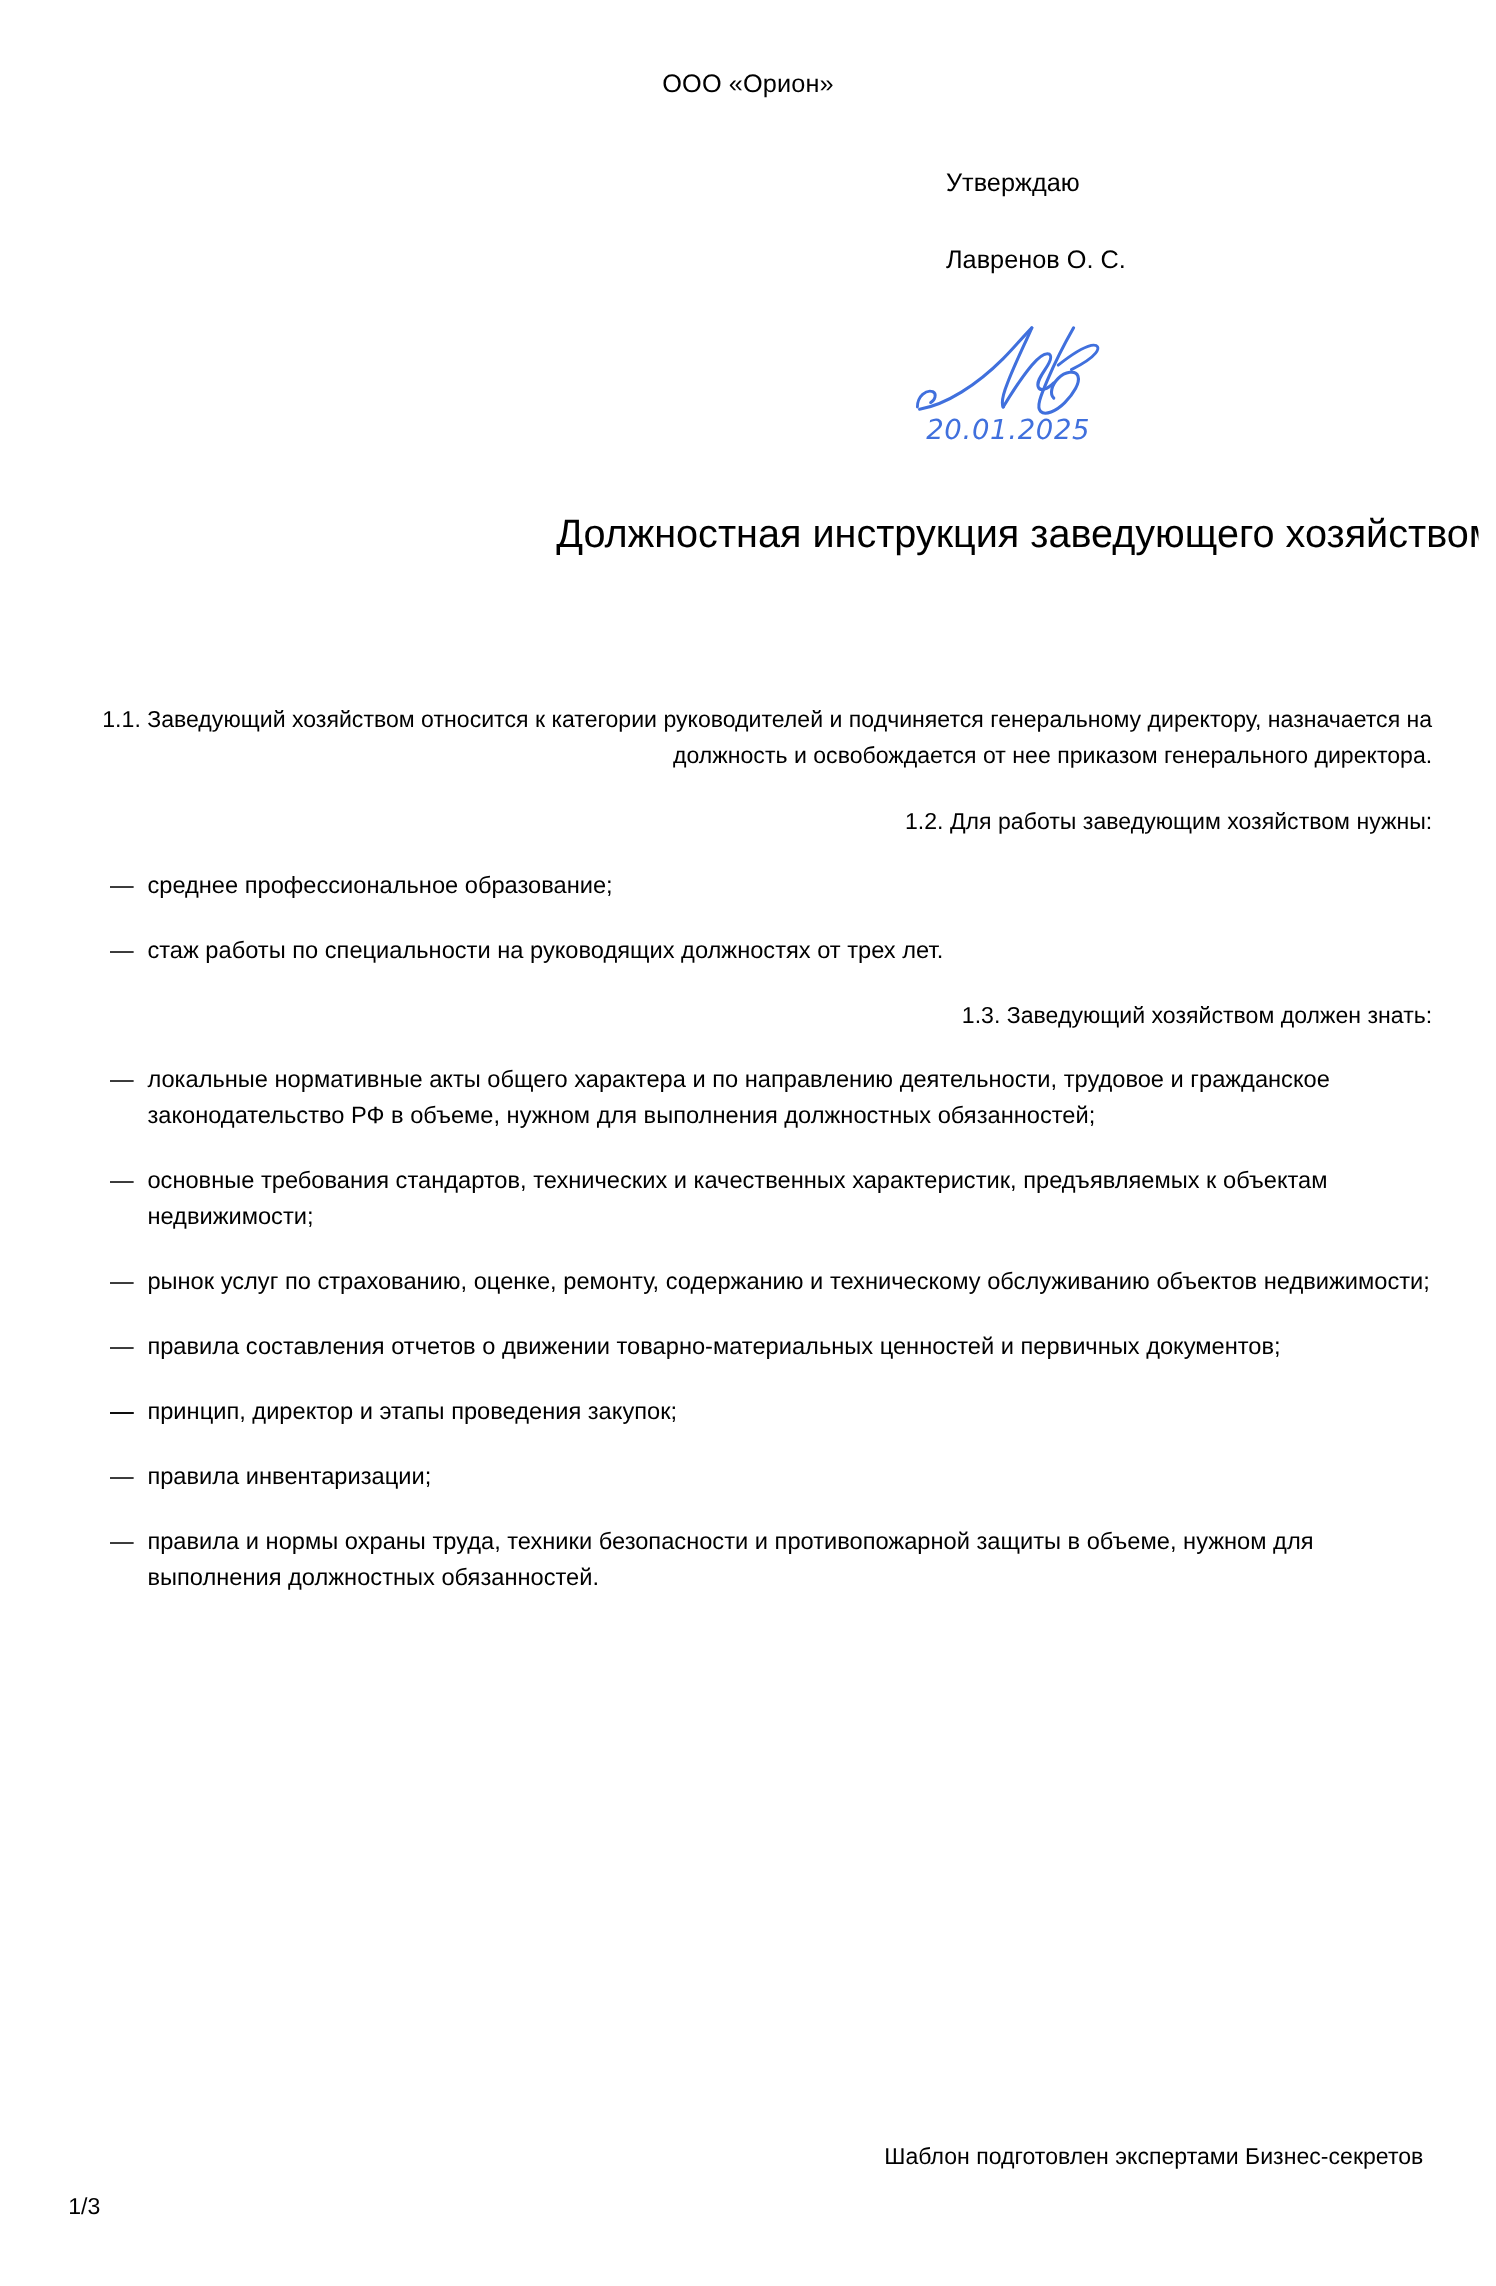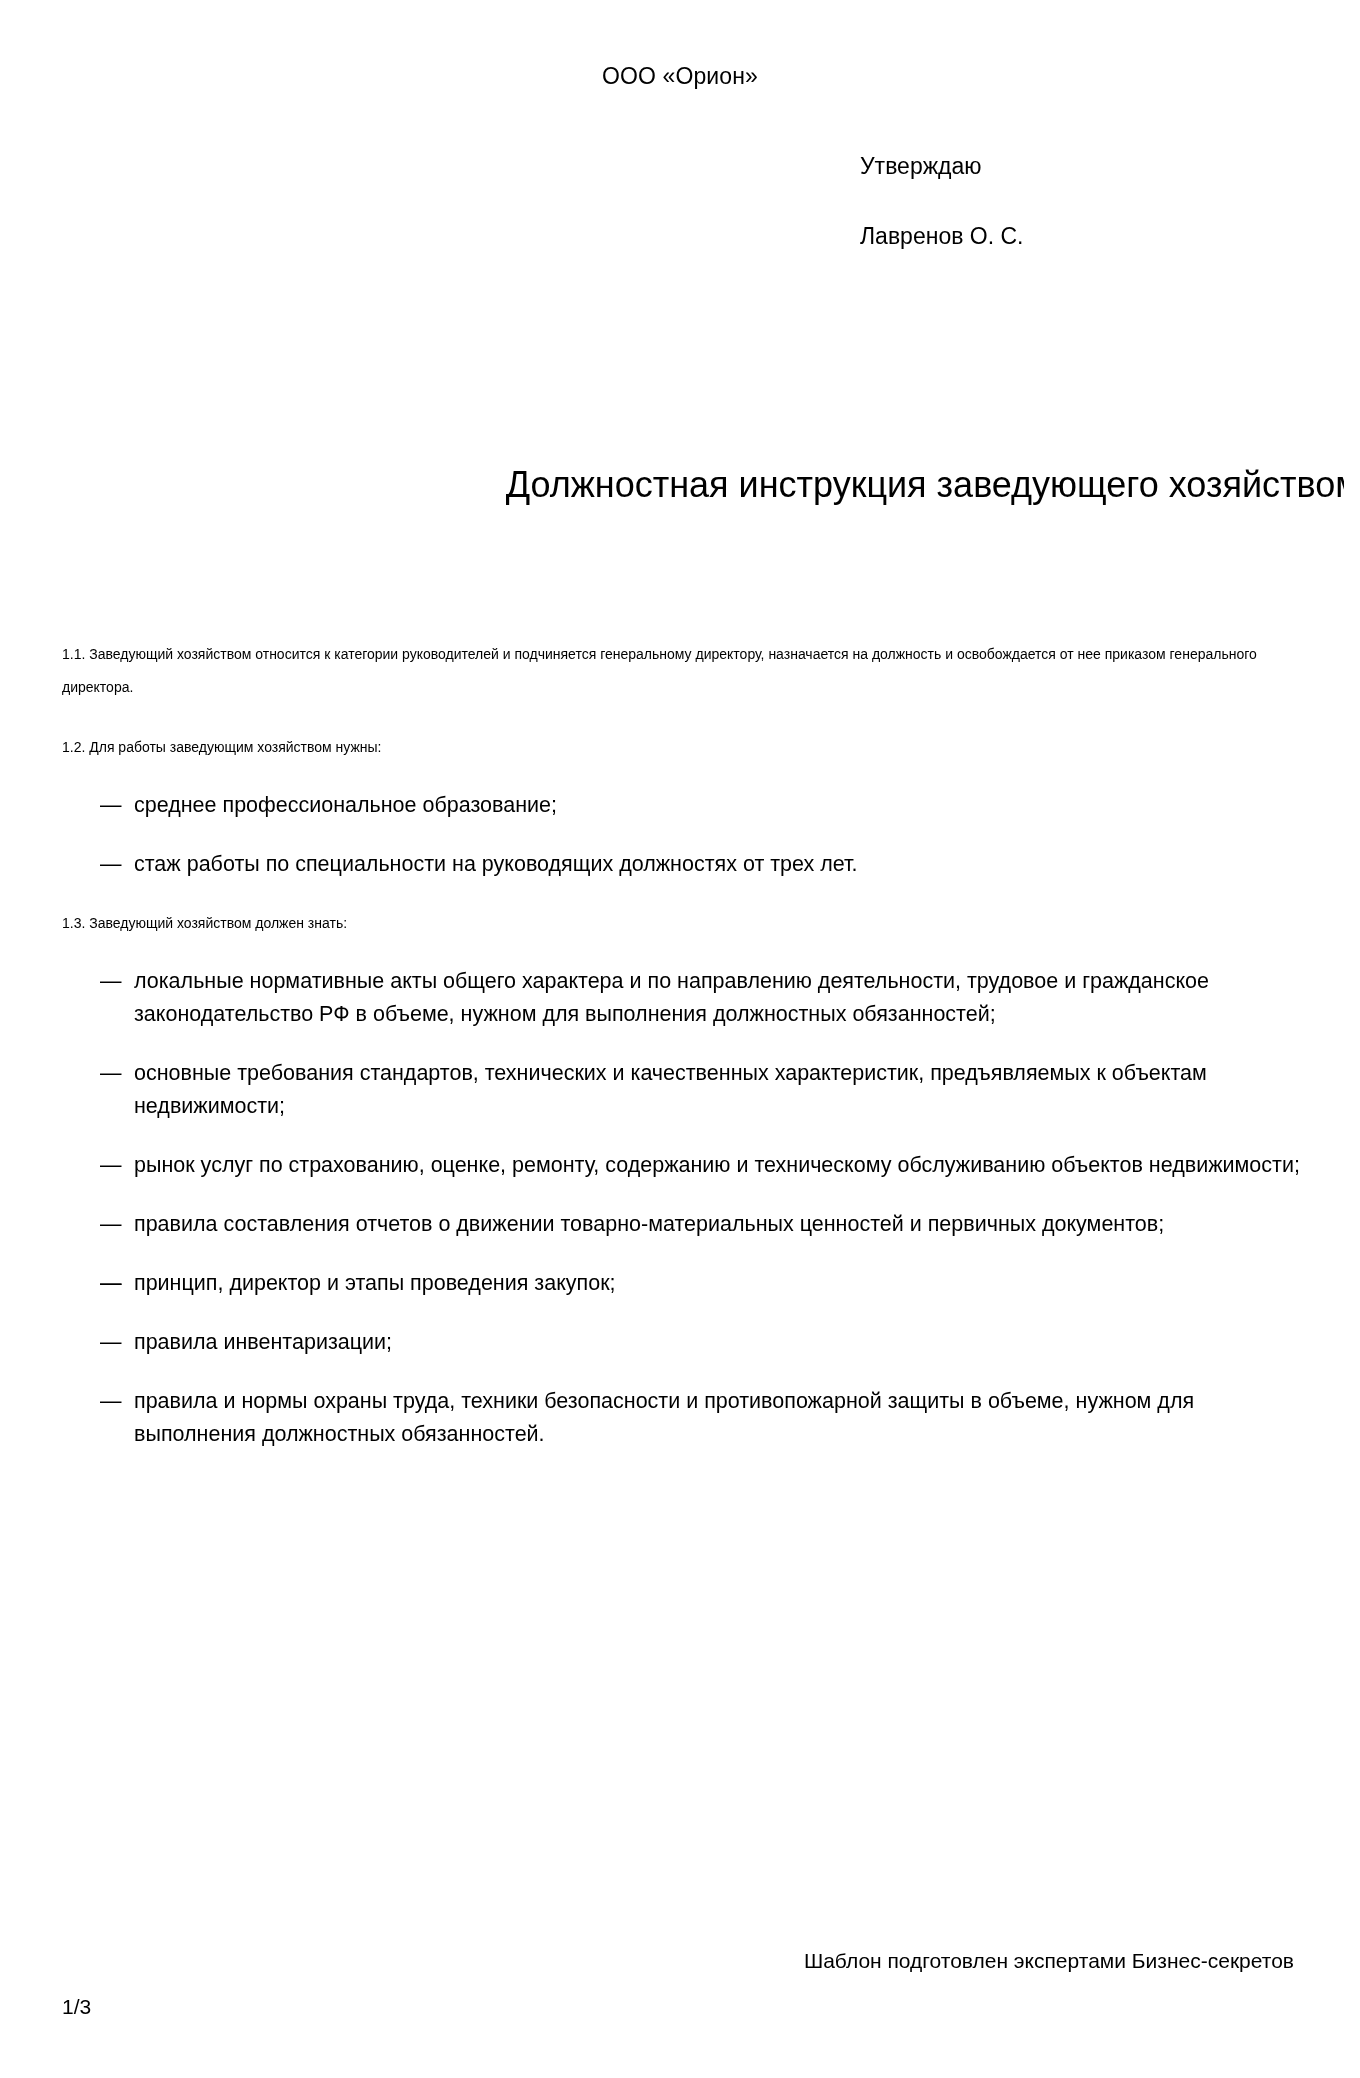--- a/index.html
+++ b/index.html
@@ -99,24 +99,24 @@
   }
 
   
   .body-content {
     position: absolute;
     top: 638px;
     left: 62px;
     width: 1240px;
   }
   .para {
-    font-size: 14px;
+    font-size: 21px;
     line-height: 33px;
     margin: 0 0 27px 0;
-    text-align: left;
+    text-align: right;
   }
   .para.tight {
     margin-bottom: 25px;
   }
   .bullet {
     position: relative;
     font-size: 21.5px;
     line-height: 33px;
     margin: 0 0 26px 0;
     padding-left: 72px;
@@ -158,20 +158,38 @@
 
   <div class="org-line">ООО «Орион»</div>
 
   <div class="approve-block">
     <div class="approve-word">Утверждаю</div>
     <div class="approver">
       <span class="approver-line">Лавренов О. С.</span>
     </div>
   </div>
 
+  <div class="signature-wrap">
+    <svg class="signature-svg" width="300" height="100" viewBox="0 0 300 100">
+      <g fill="none" stroke="#4070dd" stroke-linecap="round" stroke-linejoin="round">
+        <path d="M8 82 C8 72, 16 66, 22 68 C26 70, 24 76, 20 78" stroke-width="2.6"></path>
+        <path d="M10 84 C34 80, 62 62, 86 38 C96 28, 104 18, 112 10" stroke-width="2.8"></path>
+        <path d="M112 10 C106 24, 96 44, 90 60 C86 70, 84 78, 86 82" stroke-width="2.8"></path>
+        <path d="M86 82 C92 72, 102 56, 112 44 C118 37, 124 32, 128 34
+                 C131 36, 128 42, 124 48 C120 54, 116 60, 118 64
+                 C120 68, 126 66, 132 60" stroke-width="2.8"></path>
+        <path d="M150 10 C142 24, 132 44, 126 58 C120 72, 116 82, 120 86
+                 C124 90, 134 86, 142 78 C150 70, 156 60, 154 54
+                 C152 48, 142 50, 136 56 C130 62, 128 70, 132 74" stroke-width="2.8"></path>
+        <path d="M136 44 C146 36, 158 28, 166 26 C172 25, 174 28, 170 33
+                 C166 38, 156 44, 148 48" stroke-width="2.6"></path>
+      </g>
+    </svg>
+    <div class="signature-date">20.01.2025</div>
+  </div>
 
   <h1 class="doc-title">Должностная инструкция заведующего хозяйством</h1>
 
 
   <div class="body-content">
 
     <p class="para">1.1. Заведующий хозяйством относится к категории руководителей и подчиняется генеральному директору, назначается на должность и освобождается от нее приказом генерального директора.</p>
 
     <p class="para tight">1.2. Для работы заведующим хозяйством нужны:</p>
 

